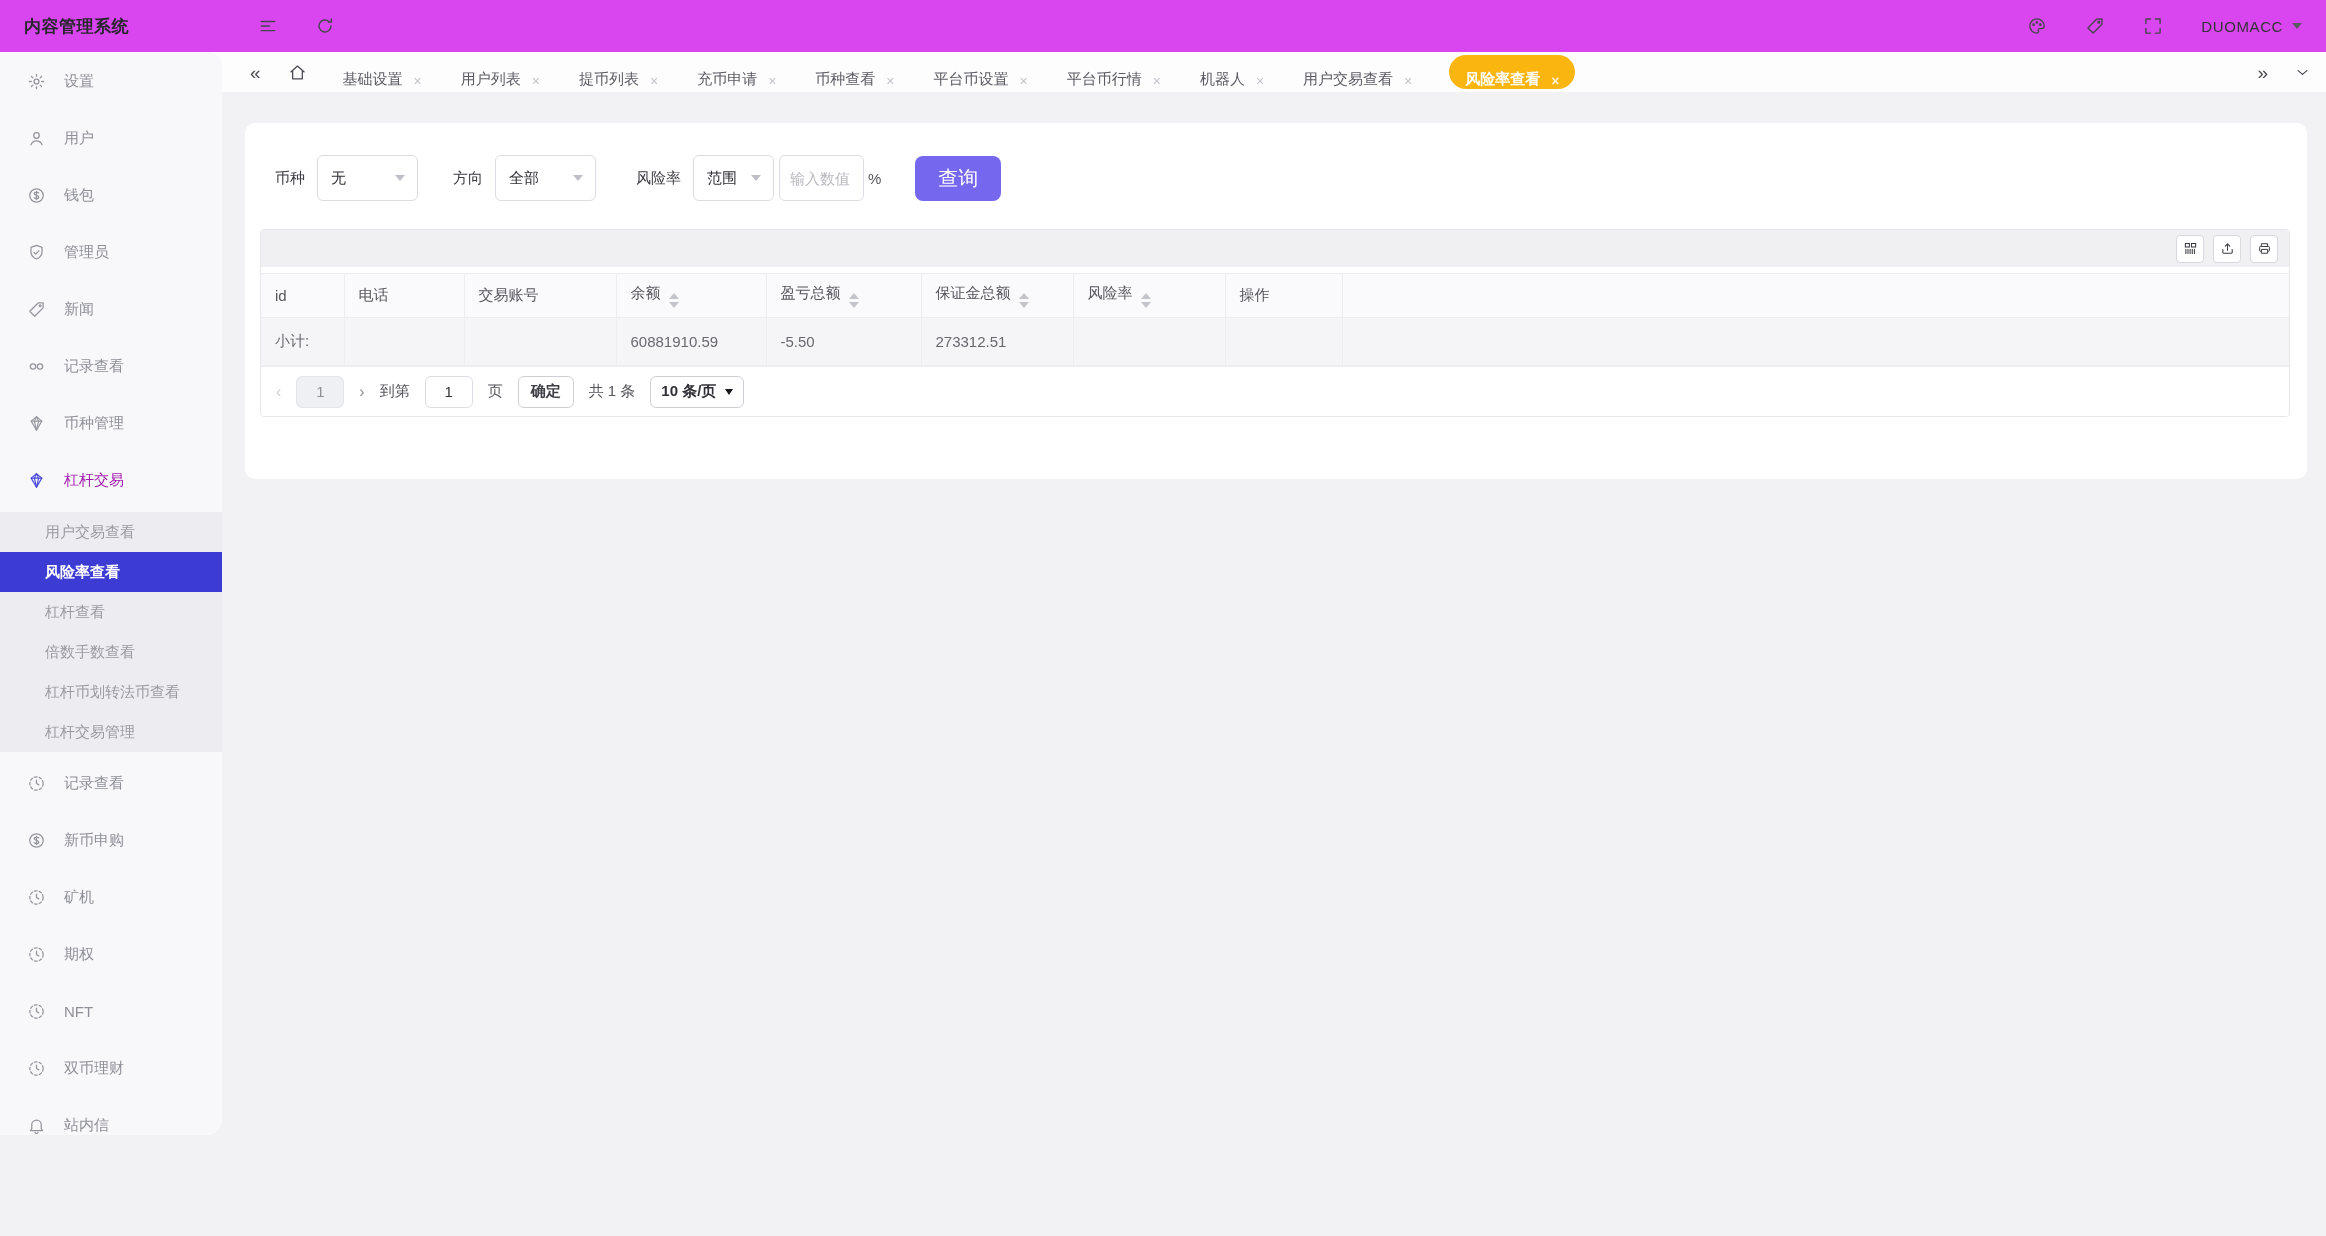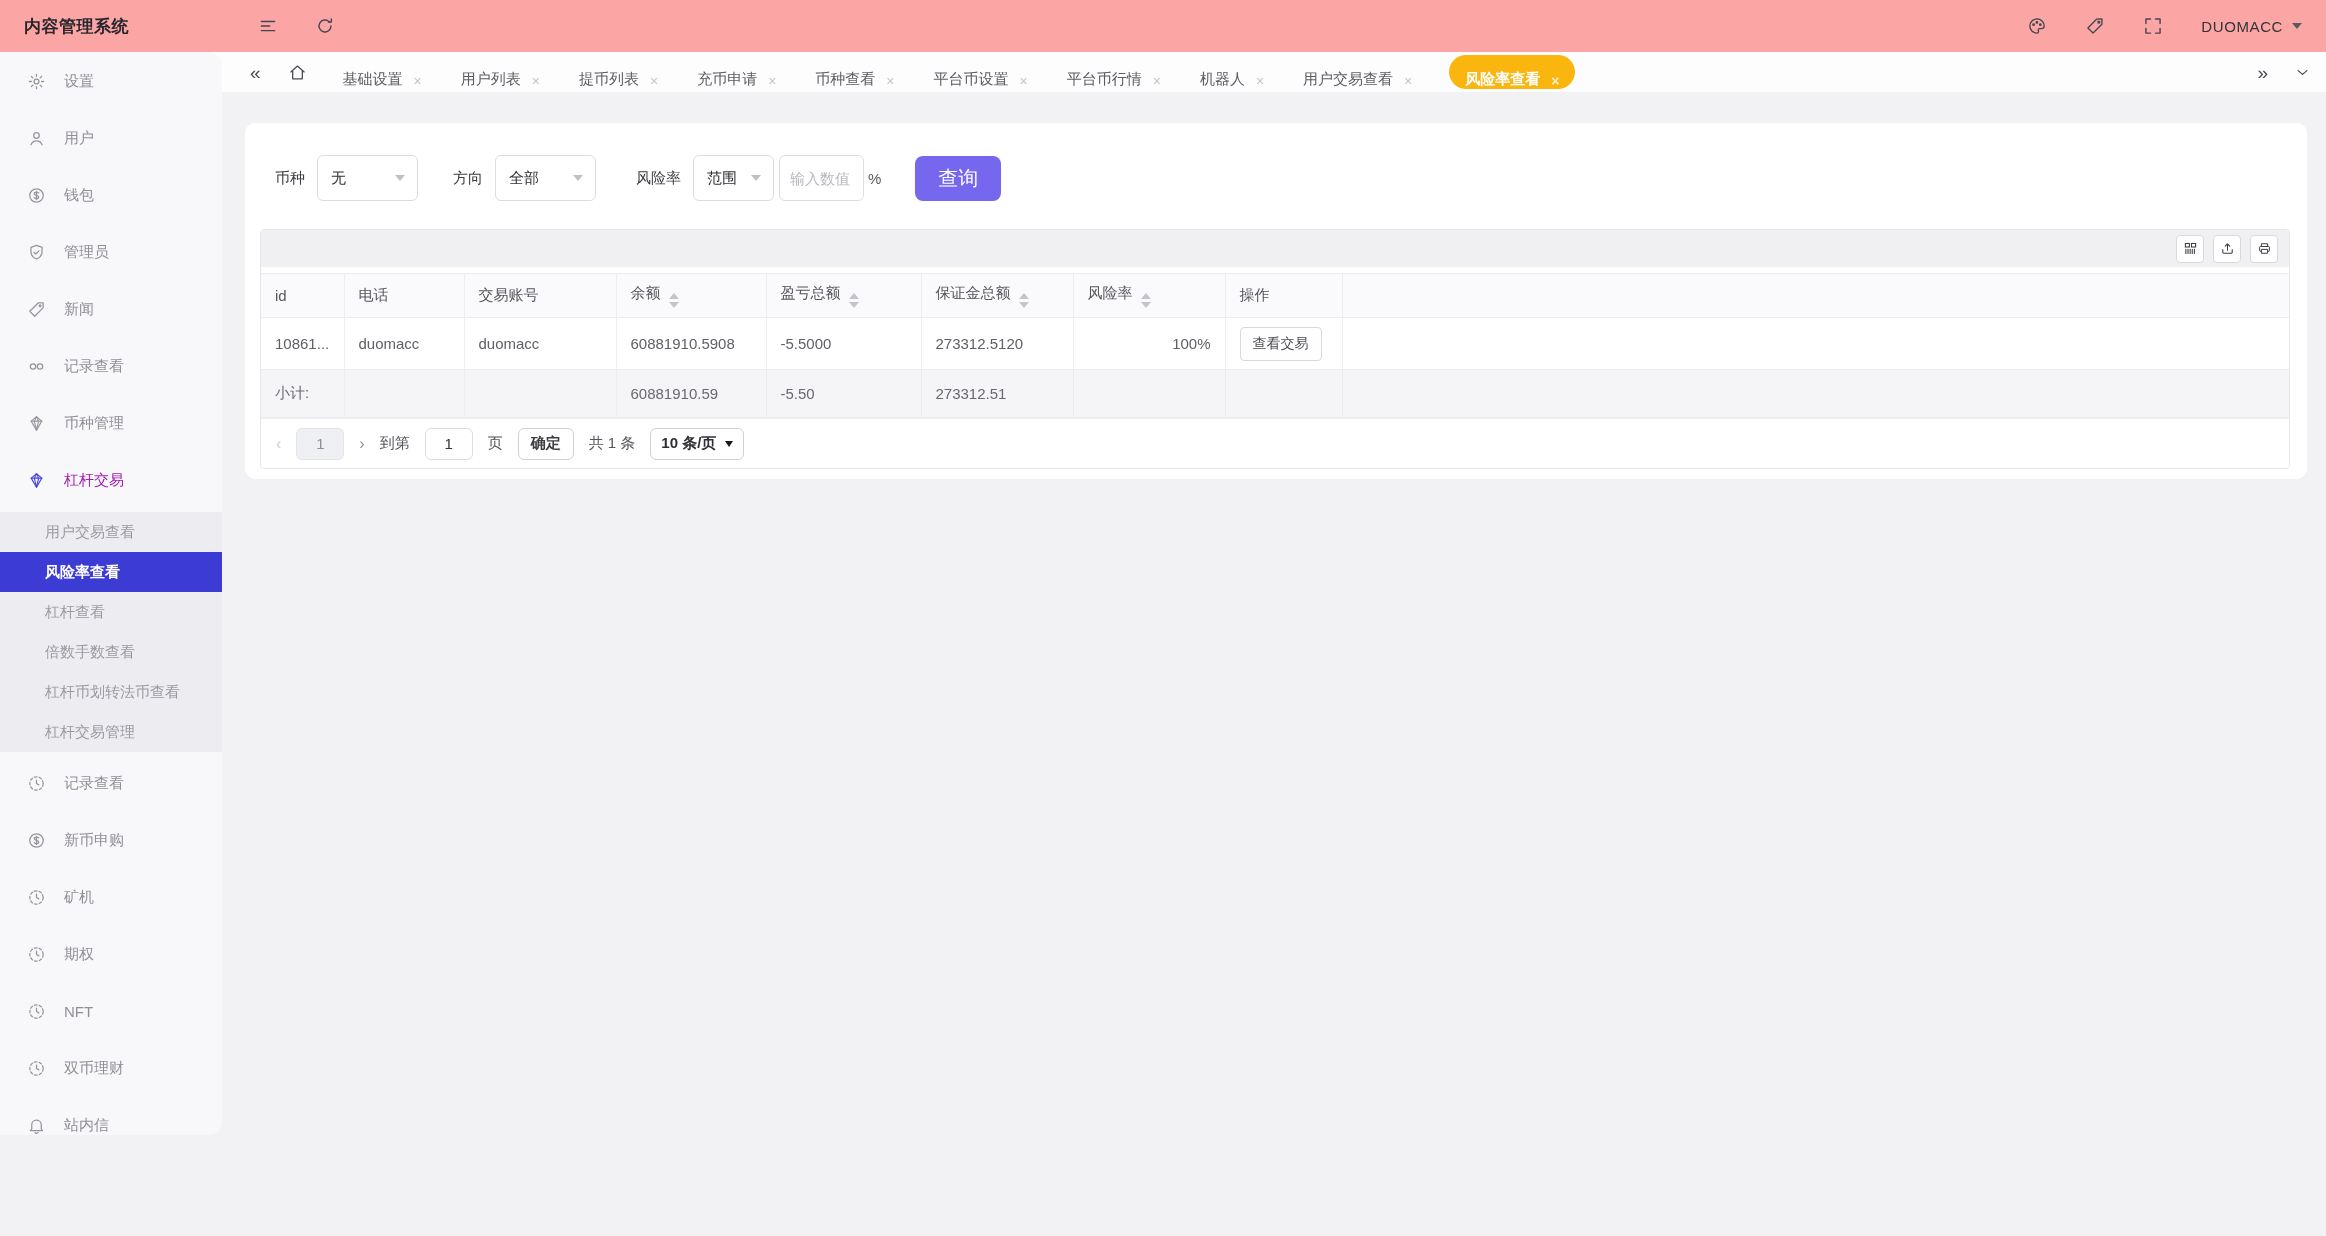--- a/index.html
+++ b/index.html
@@ -5,21 +5,21 @@
   * { box-sizing: border-box; }
   html,body { margin:0; padding:0; }
   body {
     width:2326px; height:1236px; position:relative; overflow:hidden;
     background:#fdfdfe; font-family:"Liberation Sans","DejaVu Sans",sans-serif;
     -webkit-font-smoothing:antialiased;
   }
   svg { display:block; }
 
   
-  .topbar { position:absolute; top:0; left:0; right:0; height:52px; background:#fca5a5; display:flex; align-items:center; z-index:5; }
+  .topbar { position:absolute; top:0; left:0; right:0; height:52px; background:#d946ef; display:flex; align-items:center; z-index:5; }
   .brand { width:222px; padding-left:24px; font-size:17px; font-weight:700; color:#26262c; letter-spacing:.5px; }
   .tb-icon { color:#46464e; font-size:20px; cursor:pointer; display:flex; align-items:center; justify-content:center; }
   .tb-icon svg { width:20px; height:20px; }
   .fold-btn { margin-left:36px; }
   .refresh-btn { margin-left:37px; }
   .topbar-right { margin-left:auto; display:flex; align-items:center; gap:38px; padding-right:24px; }
   .user-menu { display:flex; align-items:center; gap:9px; font-size:15px; color:#33333a; letter-spacing:.6px; cursor:pointer; }
   .caret-down { width:0; height:0; border-left:5px solid transparent; border-right:5px solid transparent; border-top:6px solid #5a5a62; }
 
   
@@ -414,31 +414,20 @@
               </span></th>
             <th class="align-right sortable" style="width: 152px;"><span>风险率</span><span class="sorts">
                 <span class="sort-up"></span>
                 <span class="sort-down"></span>
               </span></th>
             <th style="width: 117px;"><span>操作</span></th>
             <th></th>
           </tr>
         </thead>
       <tbody id="body-rows">
-          <tr>
-            <td>10861...</td>
-            <td>duomacc</td>
-            <td>duomacc</td>
-            <td>60881910.5908</td>
-            <td>-5.5000</td>
-            <td>273312.5120</td>
-            <td class="align-right">100%</td>
-            <td><button class="row-btn">查看交易</button></td>
-            <td></td>
-          </tr>
           <tr class="subtotal">
             <td>小计:</td>
             <td></td>
             <td></td>
             <td>60881910.59</td>
             <td>-5.50</td>
             <td>273312.51</td>
             <td class="align-right"></td>
             <td></td>
             <td></td>

